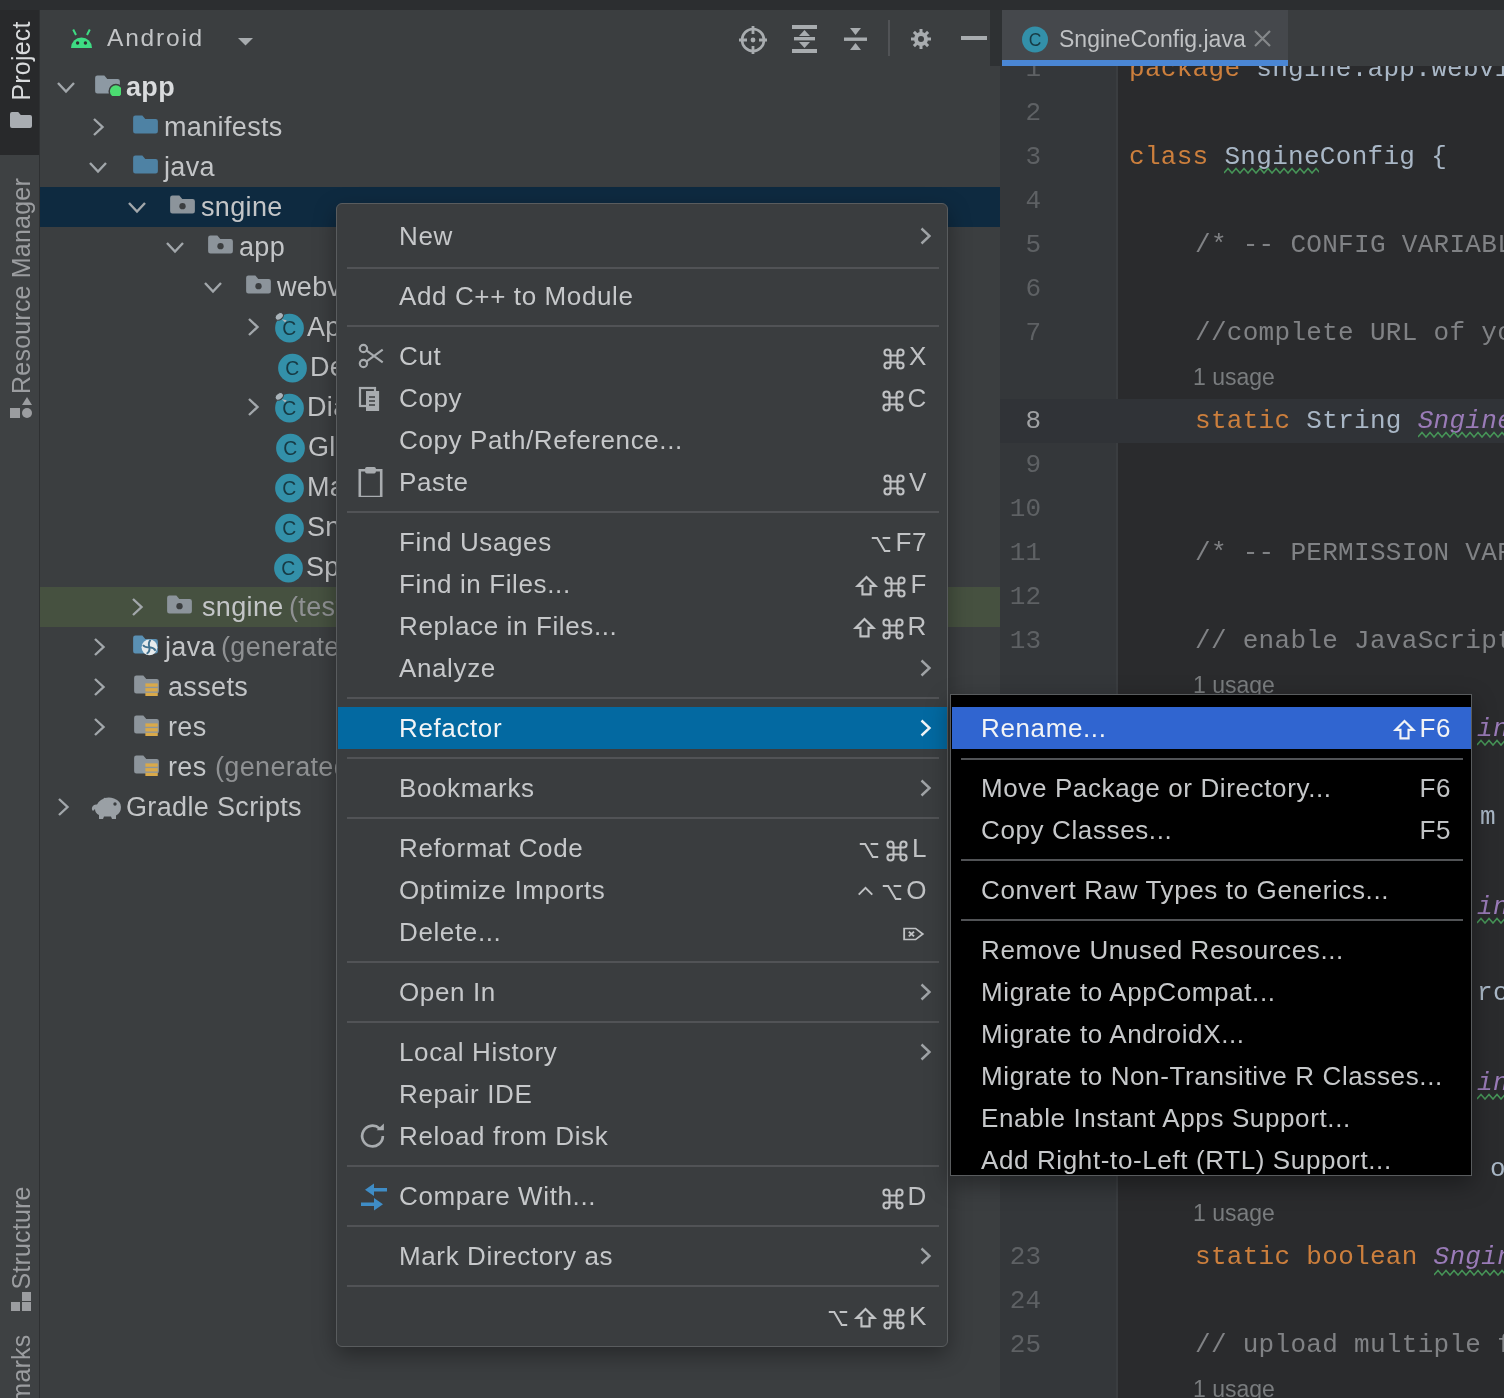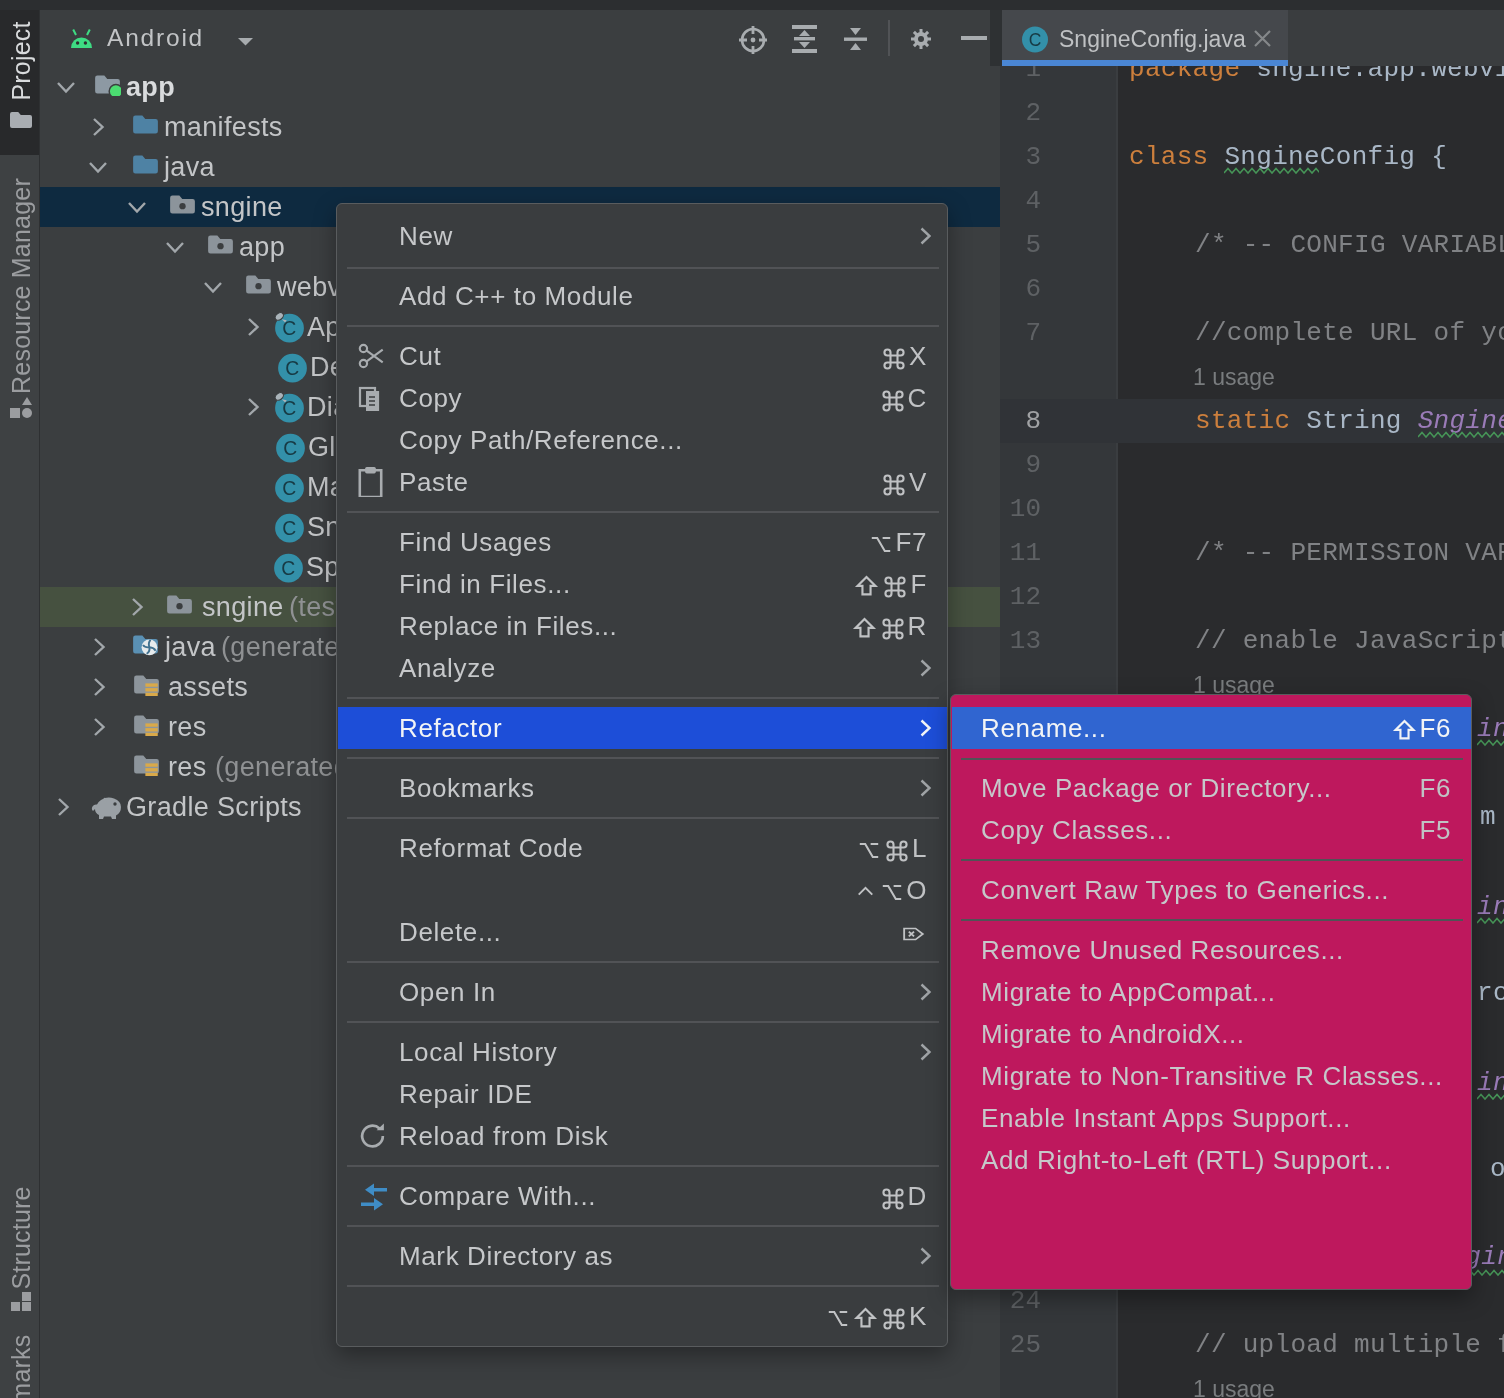--- a/index.html
+++ b/index.html
@@ -438,21 +438,21 @@
           </svg>
           <span>R</span>
         </span>
       </div>
 <div class="mrow" style="top:443px">
         <span class="mlabel">Analyze</span>
         <svg class="abs" style="right:16px;top:11px" width="13" height="20" viewBox="0 0 13 20">
           <path d="M2.5 2.5 L10.5 10 L2.5 17.5" fill="none" stroke="#9fa3a6" stroke-width="2.4"></path>
         </svg>
       </div>
-<div class="mrow" style="top:503px;background:#1d4ed8;color:#f2f4f6">
+<div class="mrow" style="top:503px;background:#0369a1;color:#f2f4f6">
         <span class="mlabel">Refactor</span>
         <svg class="abs" style="right:16px;top:11px" width="13" height="20" viewBox="0 0 13 20">
           <path d="M2.5 2.5 L10.5 10 L2.5 17.5" fill="none" stroke="#f2f4f6" stroke-width="2.4"></path>
         </svg>
       </div>
 <div class="mrow" style="top:563px">
         <span class="mlabel">Bookmarks</span>
         <svg class="abs" style="right:16px;top:11px" width="13" height="20" viewBox="0 0 13 20">
           <path d="M2.5 2.5 L10.5 10 L2.5 17.5" fill="none" stroke="#9fa3a6" stroke-width="2.4"></path>
         </svg>
@@ -463,20 +463,21 @@
           <svg width="26" height="26" viewBox="0 0 24 24" style="margin-bottom:-4px">
             <path fill="none" stroke="#c0c2c4" stroke-width="1.9" d="M3.5 6.5 H8.5 L15.5 18.5 H20.5 M13.5 6.5 H20.5"></path>
           </svg>
           <svg width="28" height="28" viewBox="0 0 24 24" style="margin-bottom:-5px">
             <path fill="none" stroke="#c0c2c4" stroke-width="1.8" d="M9 9 H6.4 A2.6 2.6 0 1 1 9 6.4 V17.6 A2.6 2.6 0 1 1 6.4 15 H17.6 A2.6 2.6 0 1 1 15 17.6 V6.4 A2.6 2.6 0 1 1 17.6 9 H9"></path>
           </svg>
           <span>L</span>
         </span>
       </div>
 <div class="mrow" style="top:665px">
+        <span class="mlabel">Optimize Imports</span>
         <span class="msc" style="color:#c0c2c4">
           <svg width="25" height="25" viewBox="0 0 24 24" style="margin-bottom:-4px">
             <path fill="none" stroke="#c0c2c4" stroke-width="1.9" d="M5.5 14 L12 7.5 L18.5 14"></path>
           </svg>
           <svg width="26" height="26" viewBox="0 0 24 24" style="margin-bottom:-4px">
             <path fill="none" stroke="#c0c2c4" stroke-width="1.9" d="M3.5 6.5 H8.5 L15.5 18.5 H20.5 M13.5 6.5 H20.5"></path>
           </svg>
           <span>O</span>
         </span>
       </div>
@@ -553,21 +554,21 @@
 <div class="msep" style="top:307px"></div>
 <div class="msep" style="top:493px"></div>
 <div class="msep" style="top:553px"></div>
 <div class="msep" style="top:613px"></div>
 <div class="msep" style="top:757px"></div>
 <div class="msep" style="top:817px"></div>
 <div class="msep" style="top:961px"></div>
 <div class="msep" style="top:1021px"></div>
 <div class="msep" style="top:1081px"></div>
 </div>
-<div class="abs" style="left:950px;top:694px;width:522px;height:596px;background:#be185d;border:1px solid #595c5e;border-radius:6px;box-shadow:0 8px 22px rgba(0,0,0,0.35);z-index:11;overflow:hidden">
+<div class="abs" style="left:950px;top:694px;width:522px;height:482px;background:#000000;border:1px solid #595c5e;border-radius:0;box-shadow:0 8px 22px rgba(0,0,0,0.35);z-index:11;overflow:hidden">
 <div class="srow" style="top:12px;background:#3065d0;color:#f2f4f6">
         <span class="slabel">Rename...</span>
         <span class="msc" style="color:#f2f4f6">
           <svg width="27" height="27" viewBox="0 0 24 24" style="margin-bottom:-4px">
             <path fill="none" stroke="#f2f4f6" stroke-width="1.9" d="M12 3.5 L20 11.5 H15.6 V19 H8.4 V11.5 H4 Z"></path>
           </svg>
           <span>F6</span>
         </span>
       </div>
 <div class="srow" style="top:72px">

